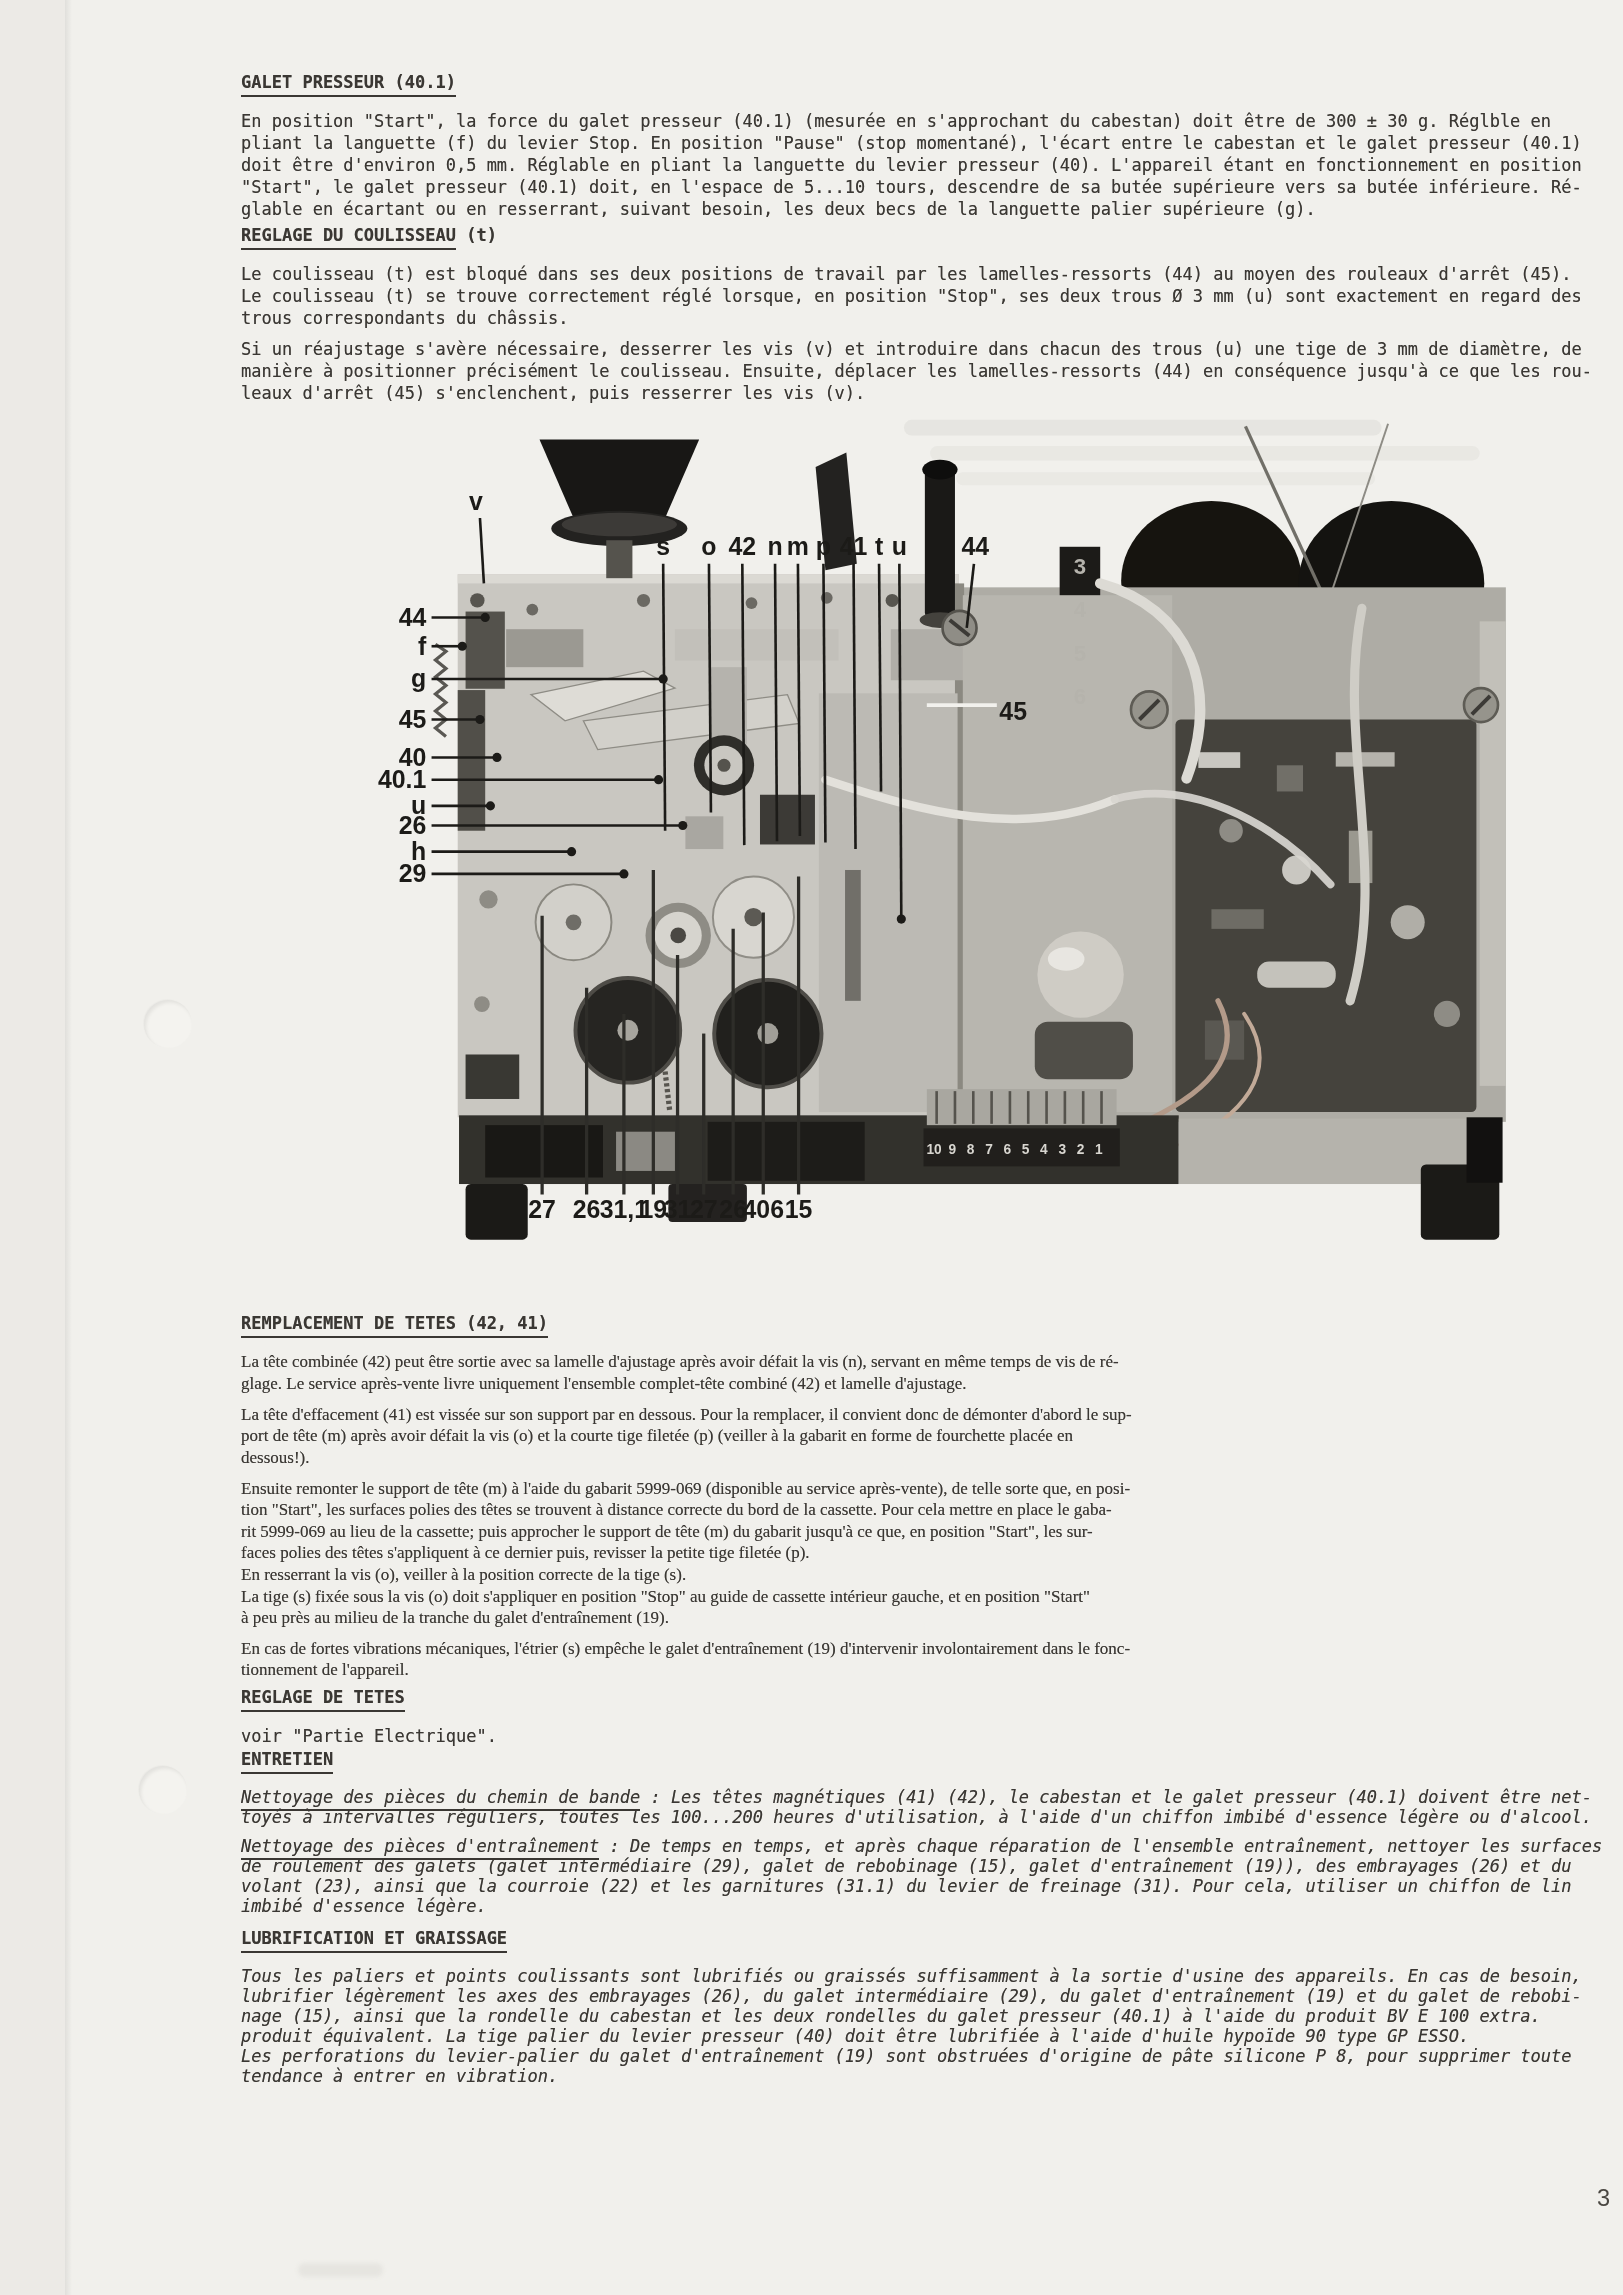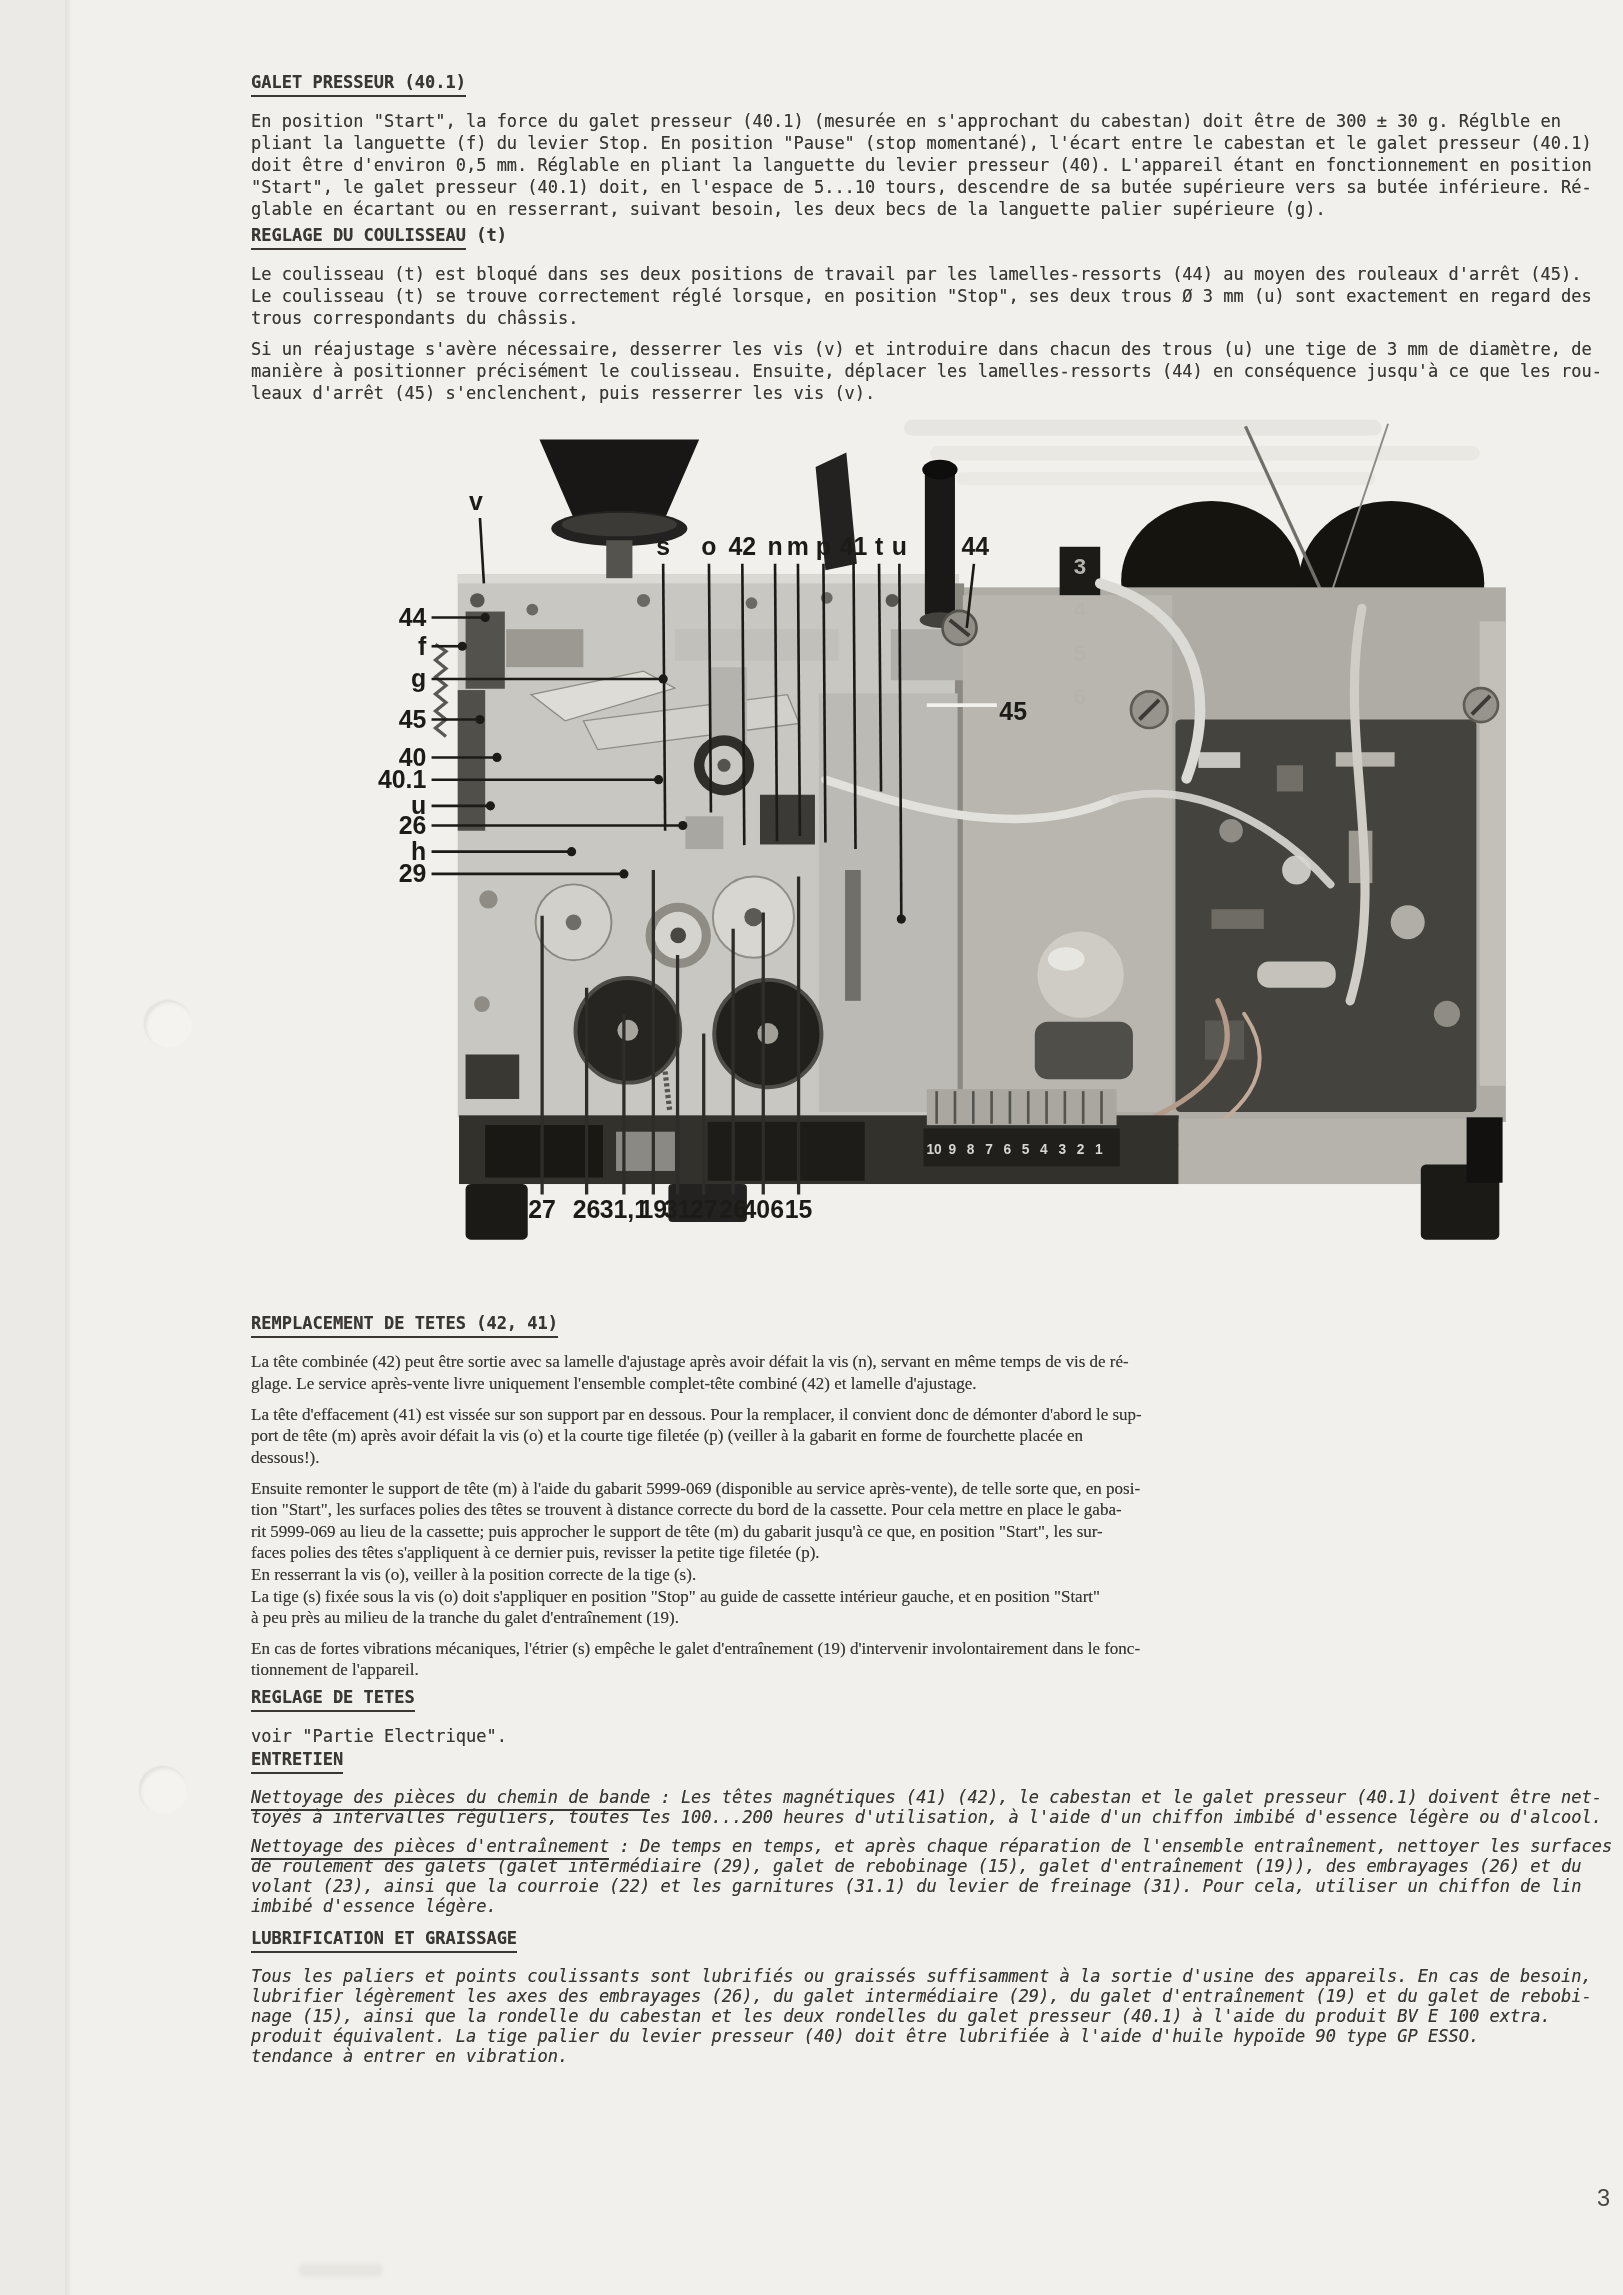--- a/index.html
+++ b/index.html
@@ -9,21 +9,21 @@
   #backing{position:absolute;left:0;top:0;width:65px;height:2295px;background:#eceae6;}
   #page-edge{position:absolute;left:65px;top:0;width:6.5px;height:2295px;
              background:linear-gradient(to right,rgba(0,0,0,0.07),rgba(0,0,0,0));}
   .punch-hole{position:absolute;width:48px;height:48px;border-radius:50%;background:#f4f3ef;
               box-shadow:inset 2px 2.6px 3.9px rgba(0,0,0,0.07), -0.7px -0.7px 1.3px rgba(0,0,0,0.03);}
   #punch-top{left:144px;top:1000px;}
   #punch-bottom{left:139px;top:1766px;}
   #bottom-smudge{position:absolute;left:298px;top:2263px;width:85px;height:14.4px;border-radius:6.5px;
                  background:#9a9890;opacity:0.12;filter:blur(2px);}
   
-  .doc-section{position:absolute;left:251px;width:1355px;color:#3a3733;font-size:17px;
+  .doc-section{position:absolute;left:241px;width:1355px;color:#3a3733;font-size:17px;
                text-shadow:0 0 0.5px rgba(58,55,51,0.55);}
   .line{white-space:pre;height:22px;line-height:22px;}
   #sec-tetes .line{height:21.6px;line-height:21.6px;font-family:Liberation Serif, serif;}
   #sec-entretien .line,#sec-lubrification .line{height:20px;line-height:20px;font-style:italic;}
   .heading{height:29px;font-weight:bold;white-space:pre;}
   .h-u{border-bottom:2.6px solid #3a3733;padding-bottom:2.6px;}
   .para{margin-top:9.2px;}
   .lead{border-bottom:2.6px solid #3a3733;padding-bottom:2px;}
   #sec-galet{top:72px;} #sec-coulisseau{top:225px;} #sec-tetes{top:1313px;}
   #sec-reglage-tetes{top:1687px;} #sec-entretien{top:1749px;} #sec-lubrification{top:1928px;}
@@ -109,20 +109,21 @@
           <div class="line">imbibé d'essence légère.</div>
         </div>
       </section>
       <section class="doc-section" id="sec-lubrification">
         <div class="heading"><span class="h-u">LUBRIFICATION ET GRAISSAGE</span></div>
         <div class="para">
           <div class="line">Tous les paliers et points coulissants sont lubrifiés ou graissés suffisamment à la sortie d'usine des appareils. En cas de besoin,</div>
           <div class="line">lubrifier légèrement les axes des embrayages (26), du galet intermédiaire (29), du galet d'entraînement (19) et du galet de rebobi-</div>
           <div class="line">nage (15), ainsi que la rondelle du cabestan et les deux rondelles du galet presseur (40.1) à l'aide du produit BV E 100 extra.</div>
           <div class="line">produit équivalent. La tige palier du levier presseur (40) doit être lubrifiée à l'aide d'huile hypoïde 90 type GP ESSO.</div>
+          <div class="line">Les perforations du levier-palier du galet d'entraînement (19) sont obstruées d'origine de pâte silicone P 8, pour supprimer toute</div>
           <div class="line">tendance à entrer en vibration.</div>
         </div>
       </section>
     </div>
 
   <div id="figure-wrap">
     <svg id="figure-svg" viewBox="0 0 1790 1290" width="1172" height="844" font-family="Liberation Sans, sans-serif">
       <g id="photo-art">
 
         <rect x="820" y="12" width="730" height="24" rx="12" fill="#8a887f" opacity="0.10"></rect>

